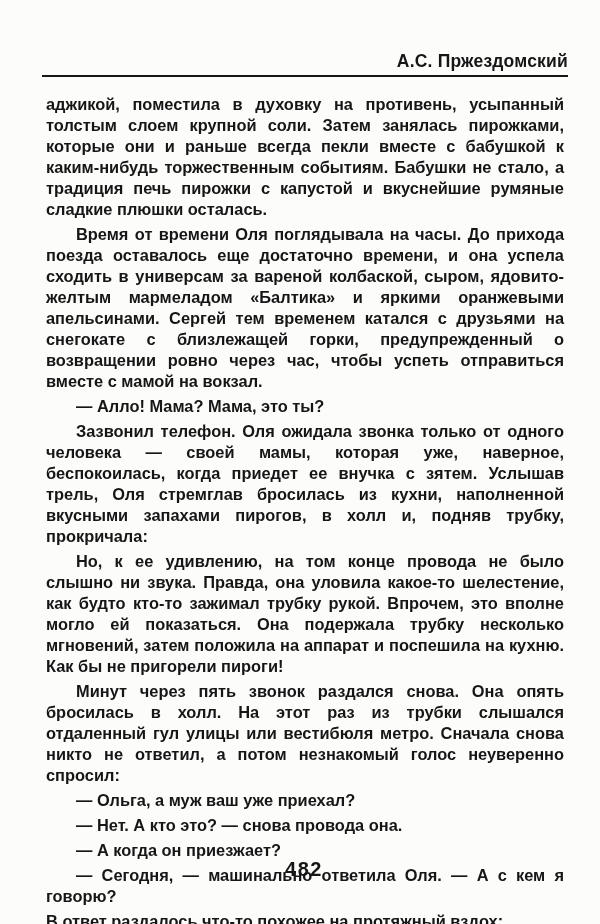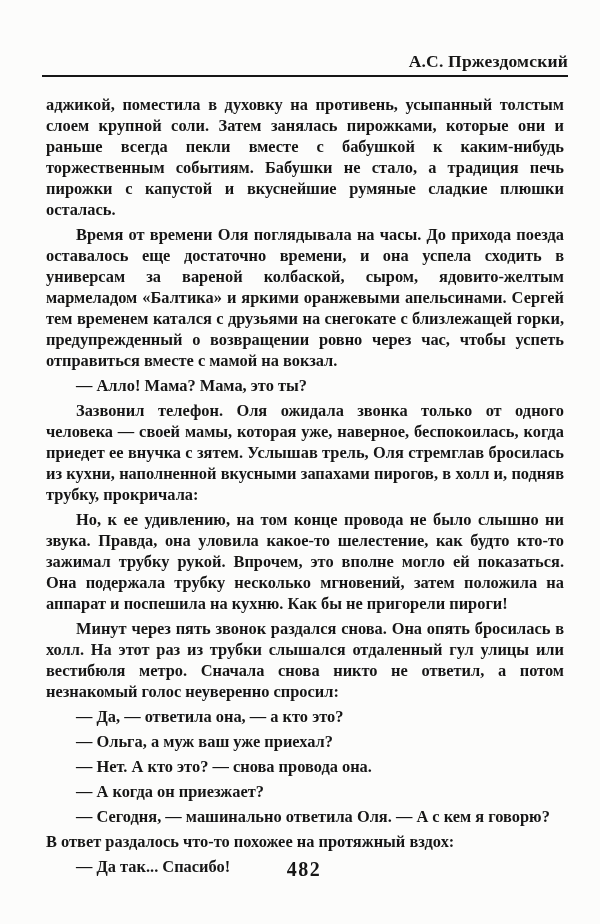--- a/index.html
+++ b/index.html
@@ -13,21 +13,21 @@
     width: 600px;
     height: 924px;
     background: var(--paper);
   }
   .page {
     position: relative;
     width: 600px;
     height: 924px;
     background: var(--paper);
     color: var(--ink);
-    font-family: Liberation Serif, serif;
+    font-family: Liberation Sans, sans-serif;
     font-weight: 700;
     padding: 50px 32px 0 42px;
     overflow: hidden;
   }
   .running-header {
     text-align: right;
     font-size: 17.5px;
     line-height: 22px;
     letter-spacing: 0.2px;
   }
@@ -71,21 +71,20 @@
 
   <hr class="header-rule">
 
   <div class="text-block">
       <p class="para">аджикой, поместила в духовку на противень, усыпанный толстым слоем крупной соли. Затем занялась пирожками, которые они и раньше всегда пекли вместе с бабушкой к каким-нибудь торжественным событиям. Бабушки не стало, а традиция печь пирожки с капустой и вкуснейшие румяные сладкие плюшки осталась.</p>
       <p class="para indent">Время от времени Оля поглядывала на часы. До прихода поезда оставалось еще достаточно времени, и она успела сходить в универсам за вареной колбаской, сыром, ядовито-желтым мармеладом «Балтика» и яркими оранжевыми апельсинами. Сергей тем временем катался с друзьями на снегокате с близлежащей горки, предупрежденный о возвращении ровно через час, чтобы успеть отправиться вместе с мамой на вокзал.</p>
       <p class="para indent">— Алло! Мама? Мама, это ты?</p>
       <p class="para indent">Зазвонил телефон. Оля ожидала звонка только от одного человека — своей мамы, которая уже, наверное, беспокоилась, когда приедет ее внучка с зятем. Услышав трель, Оля стремглав бросилась из кухни, наполненной вкусными запахами пирогов, в холл и, подняв трубку, прокричала:</p>
       <p class="para indent">Но, к ее удивлению, на том конце провода не было слышно ни звука. Правда, она уловила какое-то шелестение, как будто кто-то зажимал трубку рукой. Впрочем, это вполне могло ей показаться. Она подержала трубку несколько мгновений, затем положила на аппарат и поспешила на кухню. Как бы не пригорели пироги!</p>
       <p class="para indent">Минут через пять звонок раздался снова. Она опять бросилась в холл. На этот раз из трубки слышался отдаленный гул улицы или вестибюля метро. Сначала снова никто не ответил, а потом незнакомый голос неуверенно спросил:</p>
-      <p class="para indent">— Да, — ответила она, — а кто это?</p>
       <p class="para indent">— Ольга, а муж ваш уже приехал?</p>
       <p class="para indent">— Нет. А кто это? — снова провода она.</p>
       <p class="para indent">— А когда он приезжает?</p>
       <p class="para indent">— Сегодня, — машинально ответила Оля. — А с кем я говорю?</p>
       <p class="para">В ответ раздалось что-то похожее на протяжный вздох:</p>
       <p class="para indent">— Да так... Спасибо!</p>
     </div>
 
   <div class="page-number">482</div>
 

